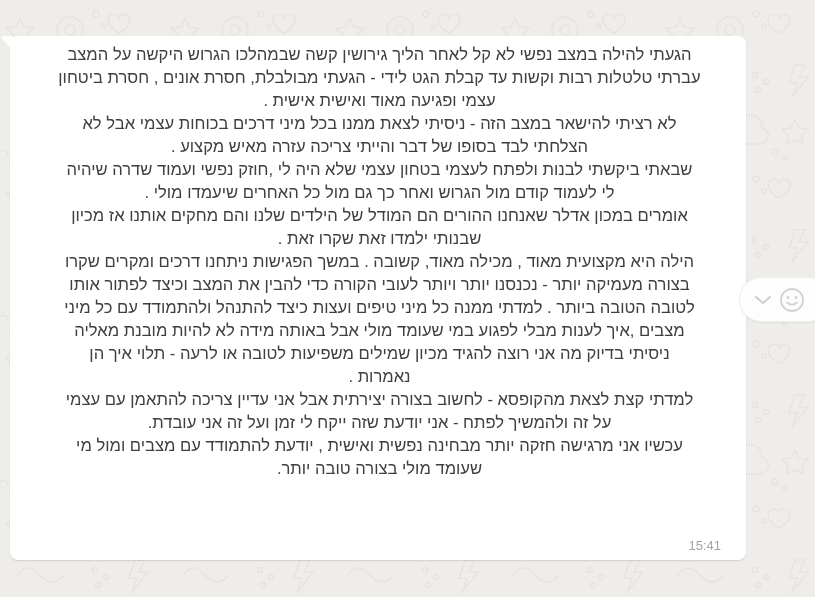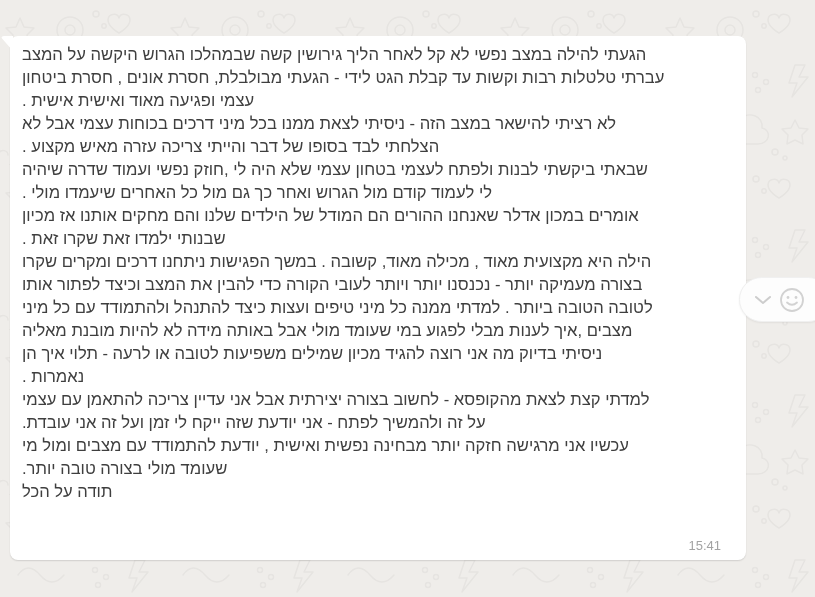--- a/index.html
+++ b/index.html
@@ -14,21 +14,21 @@
   .bubble{
     position:absolute;left:10px;top:36px;width:736px;height:524px;
     background:#ffffff;border-radius:8px;
     box-shadow:0 1px 1.5px rgba(0,0,0,0.13);
   }
   .bubble-tail{
     position:absolute;left:-9px;top:0;width:12px;height:15px;display:block;
   }
   .msg-text{
     position:absolute;top:7px;right:9px;left:12px;
-    direction:rtl;text-align:left;
+    direction:rtl;text-align:center;
     color:#3f3f3f;font-size:16.6px;line-height:23px;
     white-space:nowrap;
   }
   .msg-line{direction:rtl;unicode-bidi:plaintext;}
   .msg-time{
     position:absolute;right:25px;bottom:7px;
     color:#a3a3a3;font-size:13px;direction:ltr;
   }
   .hover-pill{
     position:absolute;right:-16px;top:277px;width:92px;height:45px;
@@ -90,21 +90,20 @@
     <div class="msg-line">הילה  היא מקצועית מאוד , מכילה מאוד, קשובה . במשך הפגישות ניתחנו דרכים ומקרים  שקרו</div>
     <div class="msg-line">בצורה מעמיקה יותר - נכנסנו יותר ויותר לעובי הקורה כדי להבין את  המצב וכיצד לפתור אותו</div>
     <div class="msg-line">לטובה הטובה ביותר . למדתי ממנה כל מיני  טיפים ועצות כיצד להתנהל ולהתמודד עם כל מיני</div>
     <div class="msg-line">מצבים ,איך לענות מבלי לפגוע במי שעומד מולי אבל באותה מידה לא להיות מובנת מאליה</div>
     <div class="msg-line">ניסיתי בדיוק מה אני רוצה להגיד מכיון שמילים משפיעות לטובה או לרעה  - תלוי איך הן</div>
     <div class="msg-line">נאמרות .</div>
     <div class="msg-line">למדתי קצת לצאת מהקופסא - לחשוב בצורה יצירתית אבל אני עדיין צריכה להתאמן עם עצמי</div>
     <div class="msg-line">על זה  ולהמשיך לפתח - אני יודעת שזה ייקח לי זמן ועל זה אני עובדת.</div>
     <div class="msg-line">עכשיו אני מרגישה חזקה יותר מבחינה נפשית  ואישית , יודעת להתמודד עם מצבים ומול מי</div>
     <div class="msg-line">שעומד מולי בצורה טובה יותר.</div>
-    <div class="msg-line">תודה על הכל</div>
   </div>
 
   <div class="msg-time">15:41</div>
 </div>
 
 <div class="hover-pill">
   <button class="icon-btn" title="">
     <svg width="18" height="12" viewBox="0 0 18 12" xmlns="http://www.w3.org/2000/svg">
       <polyline points="2,3 9,9 16,3" fill="none" stroke="#cdcdcd" stroke-width="2" stroke-linecap="round" stroke-linejoin="round"></polyline>
     </svg>

